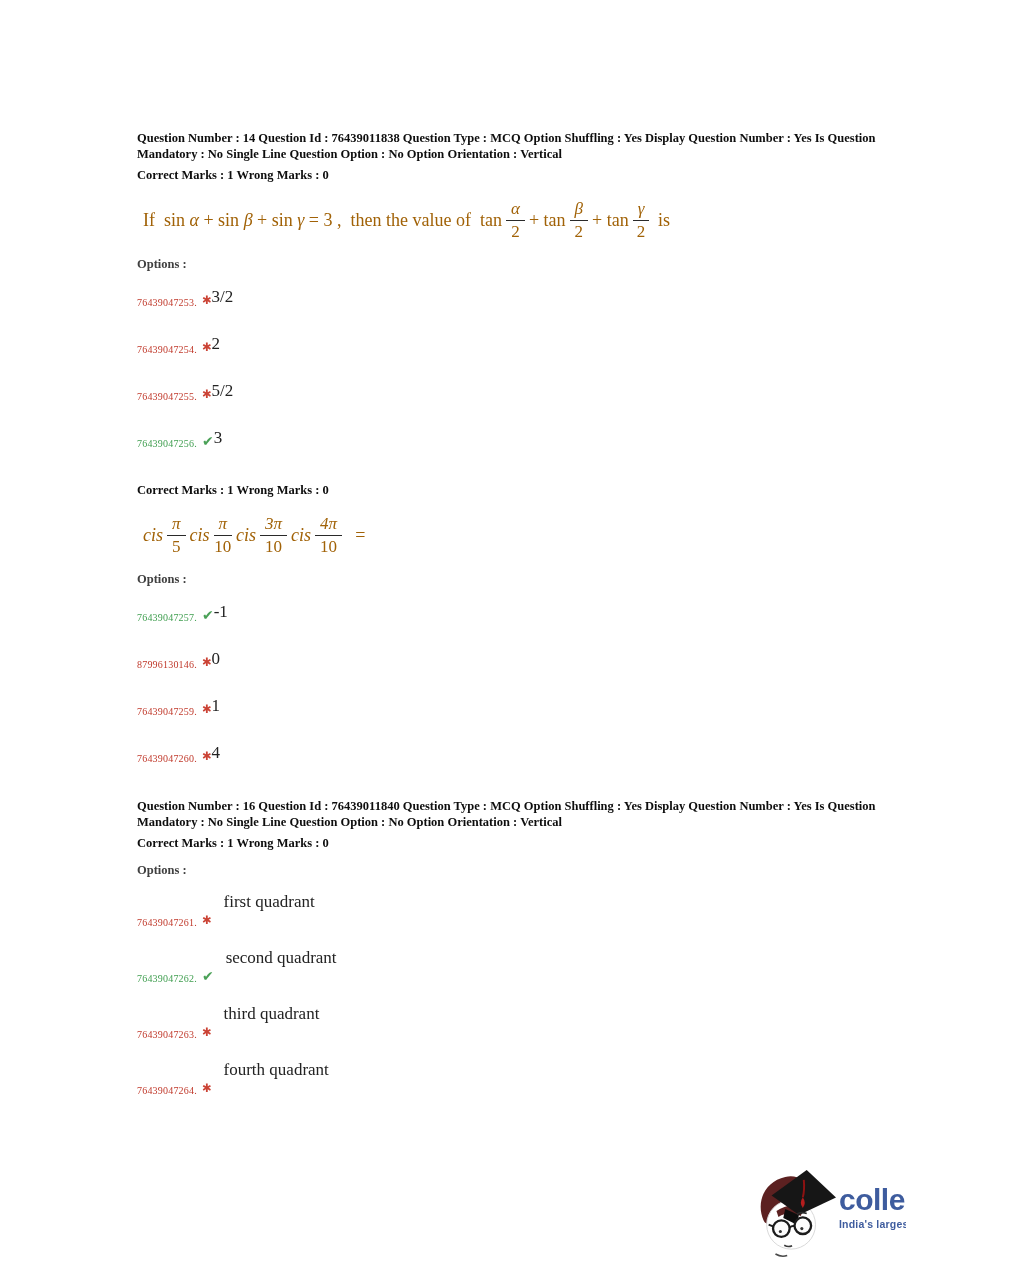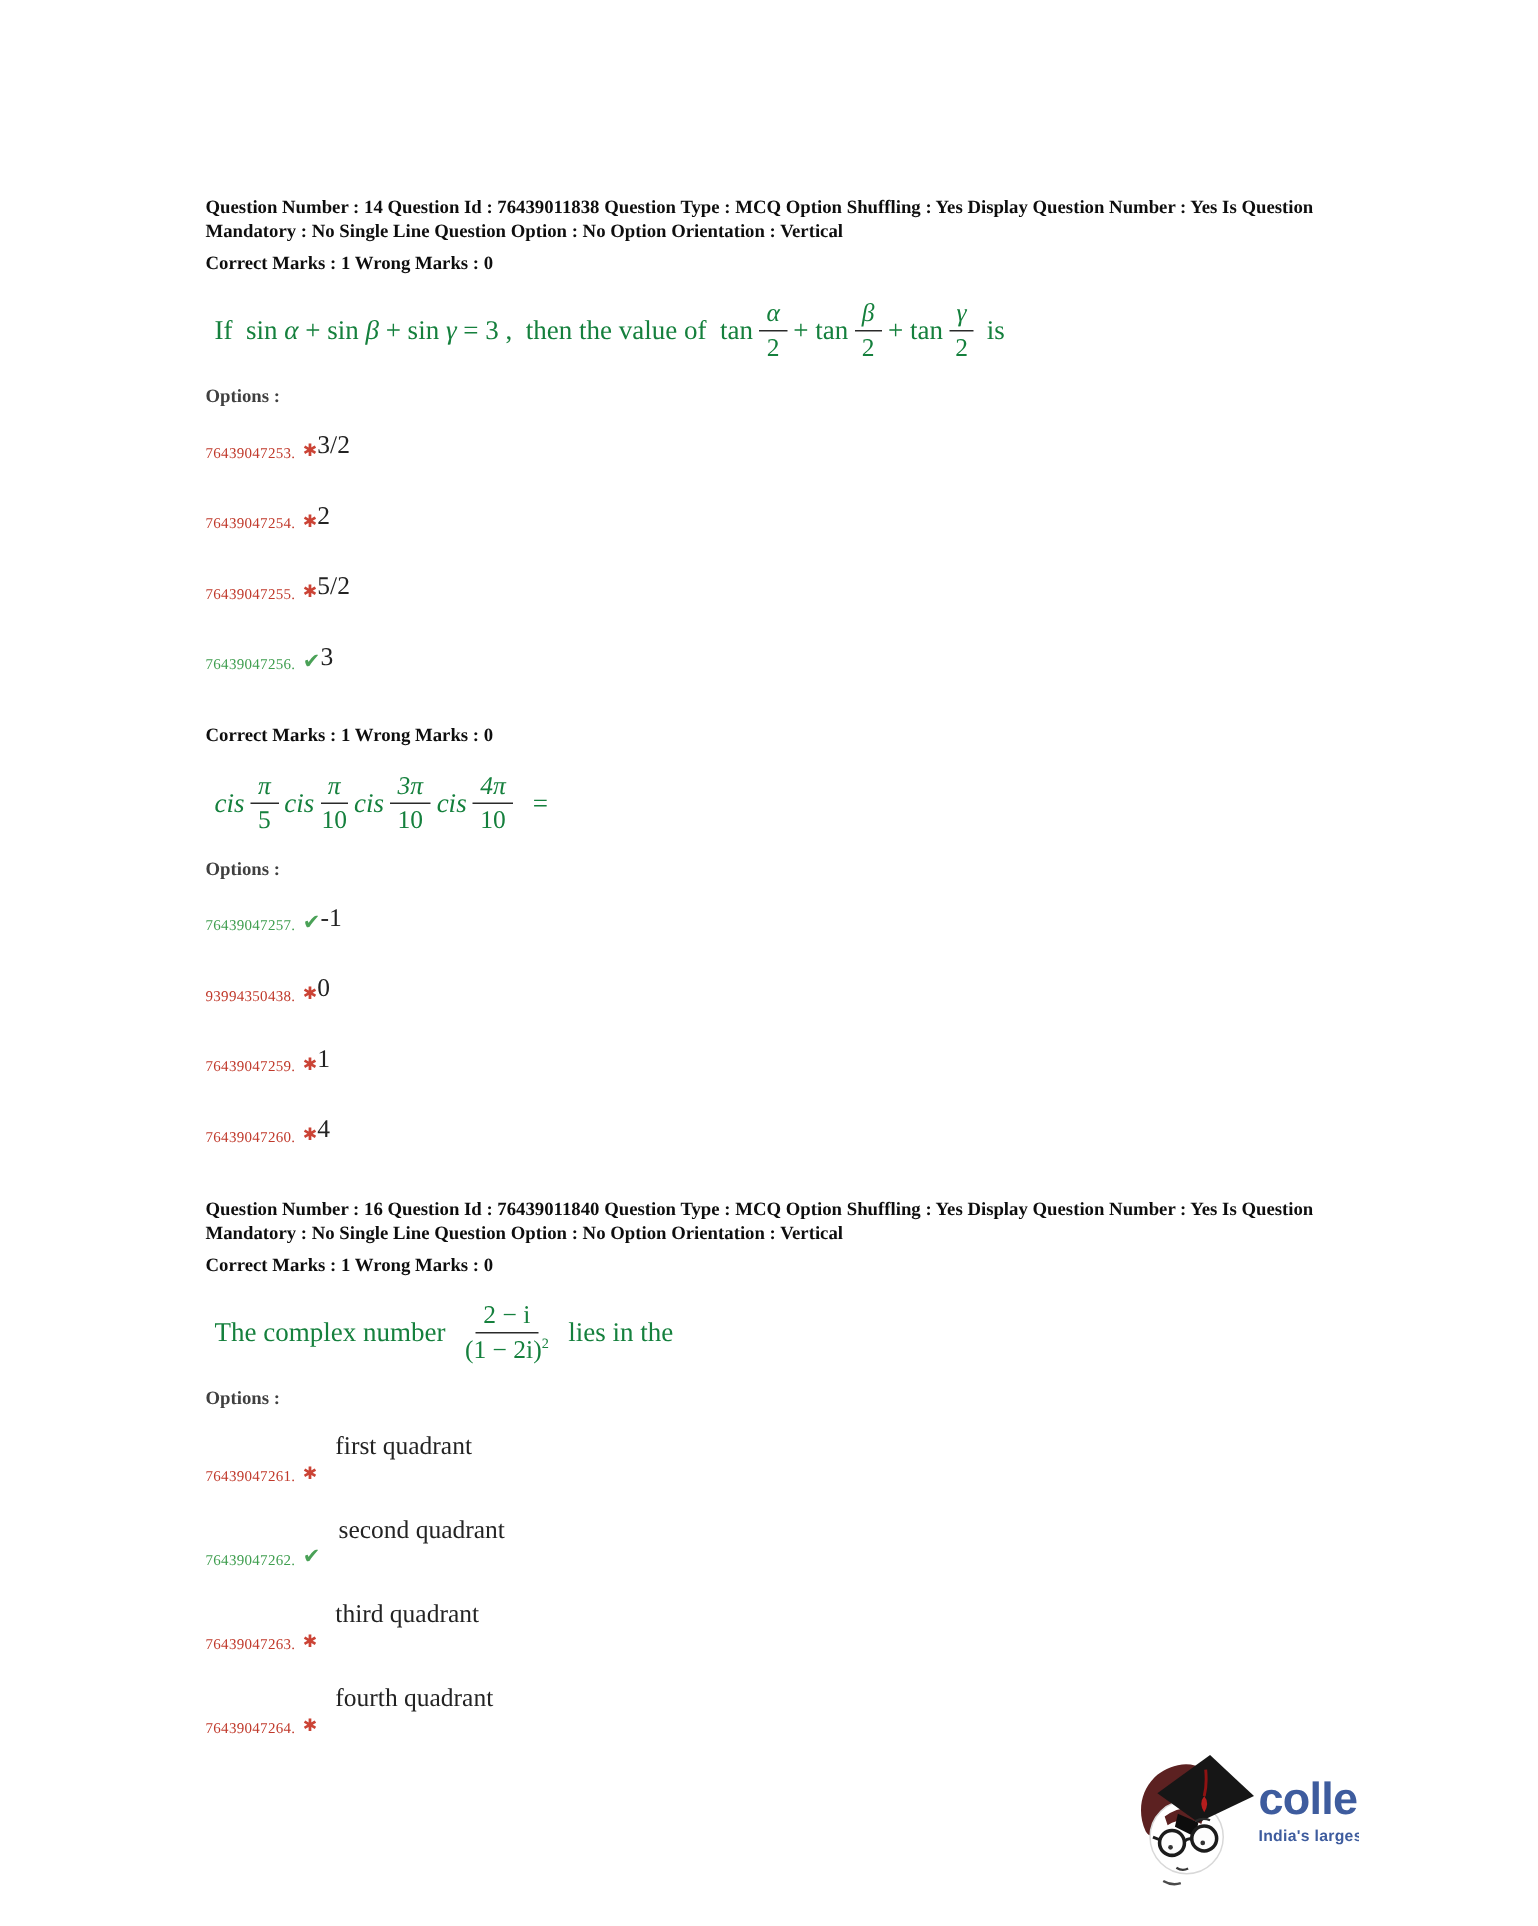--- a/index.html
+++ b/index.html
@@ -8,21 +8,21 @@
     font-family:"Liberation Serif", serif; color:#1c1c1c; overflow:hidden;
   }
   .content { position:absolute; left:137px; top:130px; width:778px; }
   section.question { margin:0 0 34px 0; }
   .q-header {
     margin:0; font-weight:bold; font-size:12.5px; line-height:16px; color:#0e0e0e;
   }
   .q-marks { margin:6px 0 0 0; font-weight:bold; font-size:12.5px; color:#0e0e0e; }
   .q-formula {
     margin-top:12px; min-height:50px; display:flex; align-items:center;
-    font-size:18px; color:#15803d; padding-left:6px;
+    font-size:18px; color:#a16207; padding-left:6px;
   }
   .f-t { white-space:pre-wrap; }
   .it { font-style:italic; }
   .frac {
     display:inline-flex; flex-direction:column; align-items:center;
     margin:0 4px; font-size:17px; line-height:1.15; vertical-align:middle;
   }
   .frac .num { display:block; text-align:center; padding:0 5px 1px 5px; border-bottom:1.4px solid #2a2a2a; }
   .frac .den { display:block; text-align:center; padding-top:1px; }
   .frac sup { font-size:9.5px; vertical-align:super; line-height:0; }
@@ -132,48 +132,40 @@
           <span class="f-t">  =</span>
         </div>
       <p class="q-options-label">Options :</p>
       <div class="q-options">
           <div class="opt-row">
             <span class="opt-id correct">76439047257.</span>
             <span class="opt-icon correct">✔</span>
             <span class="opt-label">-1</span>
           </div>
           <div class="opt-row">
-            <span class="opt-id wrong">93994350438.</span>
+            <span class="opt-id wrong">87996130146.</span>
             <span class="opt-icon wrong">✱</span>
             <span class="opt-label">0</span>
           </div>
           <div class="opt-row">
             <span class="opt-id wrong">76439047259.</span>
             <span class="opt-icon wrong">✱</span>
             <span class="opt-label">1</span>
           </div>
           <div class="opt-row">
             <span class="opt-id wrong">76439047260.</span>
             <span class="opt-icon wrong">✱</span>
             <span class="opt-label">4</span>
           </div>
         </div>
     </section>
 
     <section class="question">
       <p class="q-header">Question Number : 16 Question Id : 76439011840 Question Type : MCQ Option Shuffling : Yes Display Question Number : Yes Is Question Mandatory : No Single Line Question Option : No Option Orientation : Vertical</p>
       <p class="q-marks">Correct Marks : 1 Wrong Marks : 0</p>
-      <div class="q-formula">
-          <span class="f-t">The complex number  </span>
-          <span class="frac">
-            <span class="num">2 − i</span>
-            <span class="den">(1 − 2i)<sup>2</sup></span>
-          </span>
-          <span class="f-t">  lies in the</span>
-        </div>
       <p class="q-options-label">Options :</p>
       <div class="q-options q-options-raised">
           <div class="opt-row">
             <span class="opt-id wrong">76439047261.</span>
             <span class="opt-icon wrong">✱</span>
             <span class="opt-label">first quadrant</span>
           </div>
           <div class="opt-row">
             <span class="opt-id correct">76439047262.</span>
             <span class="opt-icon correct">✔</span>

